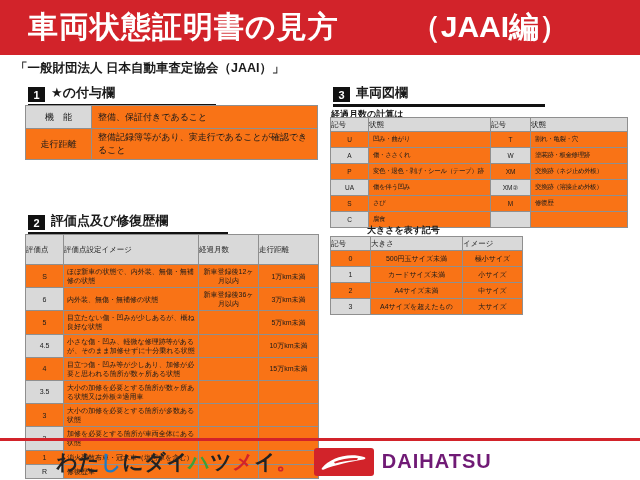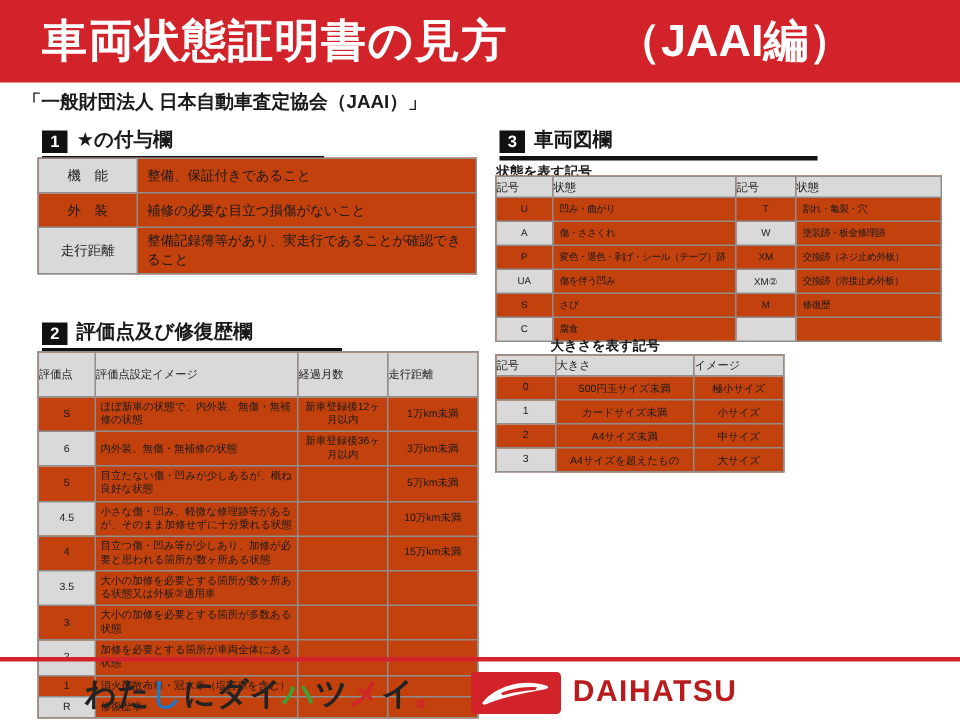--- a/index.html
+++ b/index.html
@@ -22,21 +22,21 @@
   .sec-title { font-size:13px; font-weight:bold; }
   #sec1 { left:28px; top:84px; width:188px; }
   #sec2 { left:28px; top:212px; width:200px; }
   #sec3 { left:333px; top:84px; width:212px; }
 
   .tbl-label { position:absolute; font-size:9px; font-weight:bold; }
   #state-label { left:331px; top:108px; }
   #size-label  { left:331px; top:224px;margin-left:36px; }
 
   
-  table { border-collapse:collapse; table-layout:fixed; position:absolute; background:#c2410c;padding-left:28px; }
+  table { border-collapse:collapse; table-layout:fixed; position:absolute; background:#f97316;padding-left:28px; }
   th, td { border:1px solid #8f8f8f; vertical-align:middle; }
   th { background:#d9d9d9; font-weight:normal; text-align:left; }
 
   
   #table1 { left:25px; top:105px; width:293px; font-size:9px; }
   #table1 td { height:23px; padding:2px 6px; }
   #table1 td:first-child { text-align:center; }
   #table1 tbody tr:nth-child(odd) td:first-child { background:#d9d9d9; }
 
   
@@ -62,21 +62,21 @@
 
   
   .notes { position:absolute; left:18px; top:414px; font-size:7.5px; line-height:1.45; font-weight:bold; color:#222; }
 
   
   .red-line { position:absolute; left:0; top:438px; width:640px; height:3px; background:#d2232a; }
   .footer { position:absolute; left:0; top:443px; width:548px; height:37px;
             display:flex; align-items:center; justify-content:center; gap:16px; }
   .slogan { font-size:21px; font-weight:bold; letter-spacing:0.5px; }
   .brand-lockup { display:flex; align-items:center; gap:8px; }
-  .brand-text { color:#b91c1c; font-size:20px; font-weight:bold; letter-spacing:1px; }
+  .brand-text { color:#701a75; font-size:20px; font-weight:bold; letter-spacing:1px; }
 </style>
 </head>
 <body>
 
 <div id="page">
 
   <div class="banner">
     <span class="main-title">車両状態証明書の見方</span>
     <span class="edition">（JAAI編）</span>
   </div>
@@ -90,24 +90,20 @@
 
   <table id="table1">
     <colgroup>
         <col style="width:66px">
         <col>
       </colgroup>
   <tbody>
         <tr>
           <td>機　能</td>
           <td>整備、保証付きであること</td>
-        </tr>
-        <tr>
-          <td>外　装</td>
-          <td>補修の必要な目立つ損傷がないこと</td>
         </tr>
         <tr>
           <td>走行距離</td>
           <td>整備記録簿等があり、実走行であることが確認できること</td>
         </tr>
       </tbody>
     </table>
 
   <div class="sec-head" id="sec2">
     <span class="sec-num">2</span>
@@ -191,21 +187,21 @@
           <td></td>
         </tr>
       </tbody>
     </table>
 
   <div class="sec-head" id="sec3">
     <span class="sec-num">3</span>
     <span class="sec-title">車両図欄</span>
   </div>
 
-  <div class="tbl-label" id="state-label">状態を表す記号</div>
+  <div class="tbl-label" id="state-label">経過月数の計算は</div>
 
   <table id="table3">
     <colgroup>
         <col style="width:38px">
         <col style="width:122px">
         <col style="width:40px">
         <col style="width:97px">
       </colgroup>
   <thead>
         <tr>

